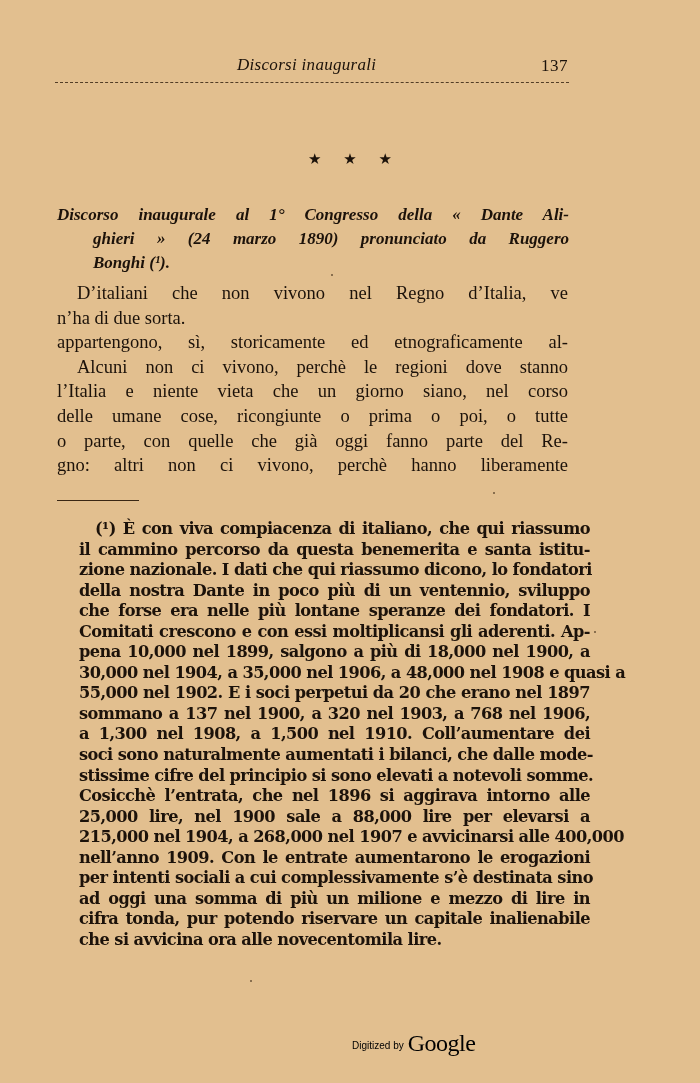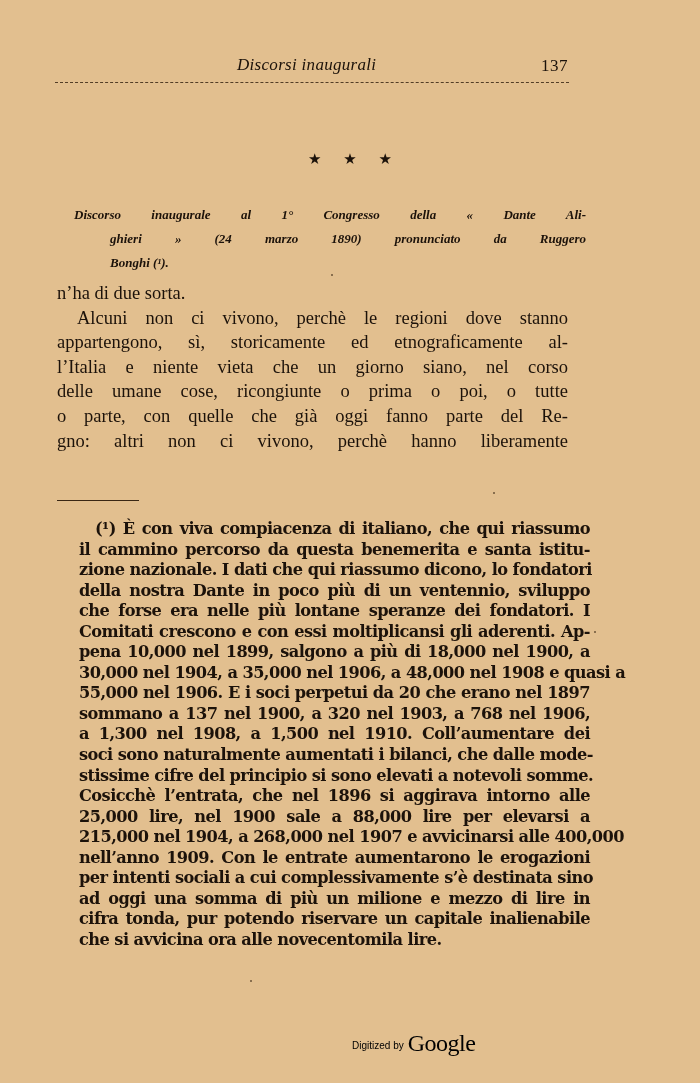--- a/index.html
+++ b/index.html
@@ -28,21 +28,21 @@
       border-top: 1.5px dashed #3a2714;
       opacity: 0.85;
     }
     .stars {
       position: absolute; left: 0; width: 700px; top: 150px; text-align: center;
       font-size: 15px; letter-spacing: 0;
     }
     .stars span { display: inline-block; margin: 0 9px; }
     .title-block {
       position: absolute; left: 57px; width: 512px; top: 203px;
-      font-style: italic; font-size: 13px; line-height: 24px; font-weight: bold; margin-left: 17px;
+      font-style: italic; font-size: 17px; line-height: 24px; font-weight: bold;
     }
     .title-line { display: block; white-space: nowrap; text-align: justify; text-align-last: justify; }
     .title-line.indent { padding-left: 36px; }
     .title-line.last { text-align-last: left; }
     .body-text {
       position: absolute; left: 57px; width: 511px; top: 281px;
       font-size: 18.5px; line-height: 24.6px;
     }
     .line { display: block; white-space: nowrap; text-align: justify; text-align-last: justify; height: 24.6px; }
     .line.indent { text-indent: 20px; }
@@ -85,41 +85,42 @@
     <span>★</span>
   </div>
 
   <div class="title-block">
     <span class="title-line">Discorso inaugurale al 1° Congresso della « Dante Ali-</span>
     <span class="title-line indent">ghieri » (24 marzo 1890) pronunciato da Ruggero</span>
     <span class="title-line indent last">Bonghi (¹).</span>
   </div>
 
   <div class="body-text">
+    <span class="line indent">D’italiani che non vivono nel Regno d’Italia, ve</span>
     <span class="line last">n’ha di due sorta.</span>
+    <span class="line">appartengono, sì, storicamente ed etnograficamente al-</span>
     <span class="line indent">Alcuni non ci vivono, perchè le regioni dove stanno</span>
-    <span class="line">appartengono, sì, storicamente ed etnograficamente al-</span>
     <span class="line">l’Italia e niente vieta che un giorno siano, nel corso</span>
     <span class="line">delle umane cose, ricongiunte o prima o poi, o tutte</span>
     <span class="line">o parte, con quelle che già oggi fanno parte del Re-</span>
     <span class="line">gno: altri non ci vivono, perchè hanno liberamente</span>
   </div>
 
   <div class="fn-rule"></div>
 
   <div class="footnote">
     <span class="fline indent">(¹) È con viva compiacenza di italiano, che qui riassumo</span>
     <span class="fline">il cammino percorso da questa benemerita e santa istitu-</span>
     <span class="fline">zione nazionale. I dati che qui riassumo dicono, lo fondatori</span>
     <span class="fline">della nostra Dante in poco più di un ventennio, sviluppo</span>
     <span class="fline">che forse era nelle più lontane speranze dei fondatori. I</span>
     <span class="fline">Comitati crescono e con essi moltiplicansi gli aderenti. Ap-</span>
     <span class="fline">pena 10,000 nel 1899, salgono a più di 18,000 nel 1900, a</span>
     <span class="fline">30,000 nel 1904, a 35,000 nel 1906, a 48,000 nel 1908 e quasi a</span>
-    <span class="fline">55,000 nel 1906. E i soci perpetui da 20 che erano nel 1897</span>
+    <span class="fline">55,000 nel 1902. E i soci perpetui da 20 che erano nel 1897</span>
     <span class="fline">sommano a 137 nel 1900, a 320 nel 1903, a 768 nel 1906,</span>
     <span class="fline">a 1,300 nel 1908, a 1,500 nel 1910. Coll’aumentare dei</span>
     <span class="fline">soci sono naturalmente aumentati i bilanci, che dalle mode-</span>
     <span class="fline">stissime cifre del principio si sono elevati a notevoli somme.</span>
     <span class="fline">Cosicchè l’entrata, che nel 1896 si aggirava intorno alle</span>
     <span class="fline">25,000 lire, nel 1900 sale a 88,000 lire per elevarsi a</span>
     <span class="fline">215,000 nel 1904, a 268,000 nel 1907 e avvicinarsi alle 400,000</span>
     <span class="fline">nell’anno 1909. Con le entrate aumentarono le erogazioni</span>
     <span class="fline">per intenti sociali a cui complessivamente s’è destinata sino</span>
     <span class="fline">ad oggi una somma di più un milione e mezzo di lire in</span>

